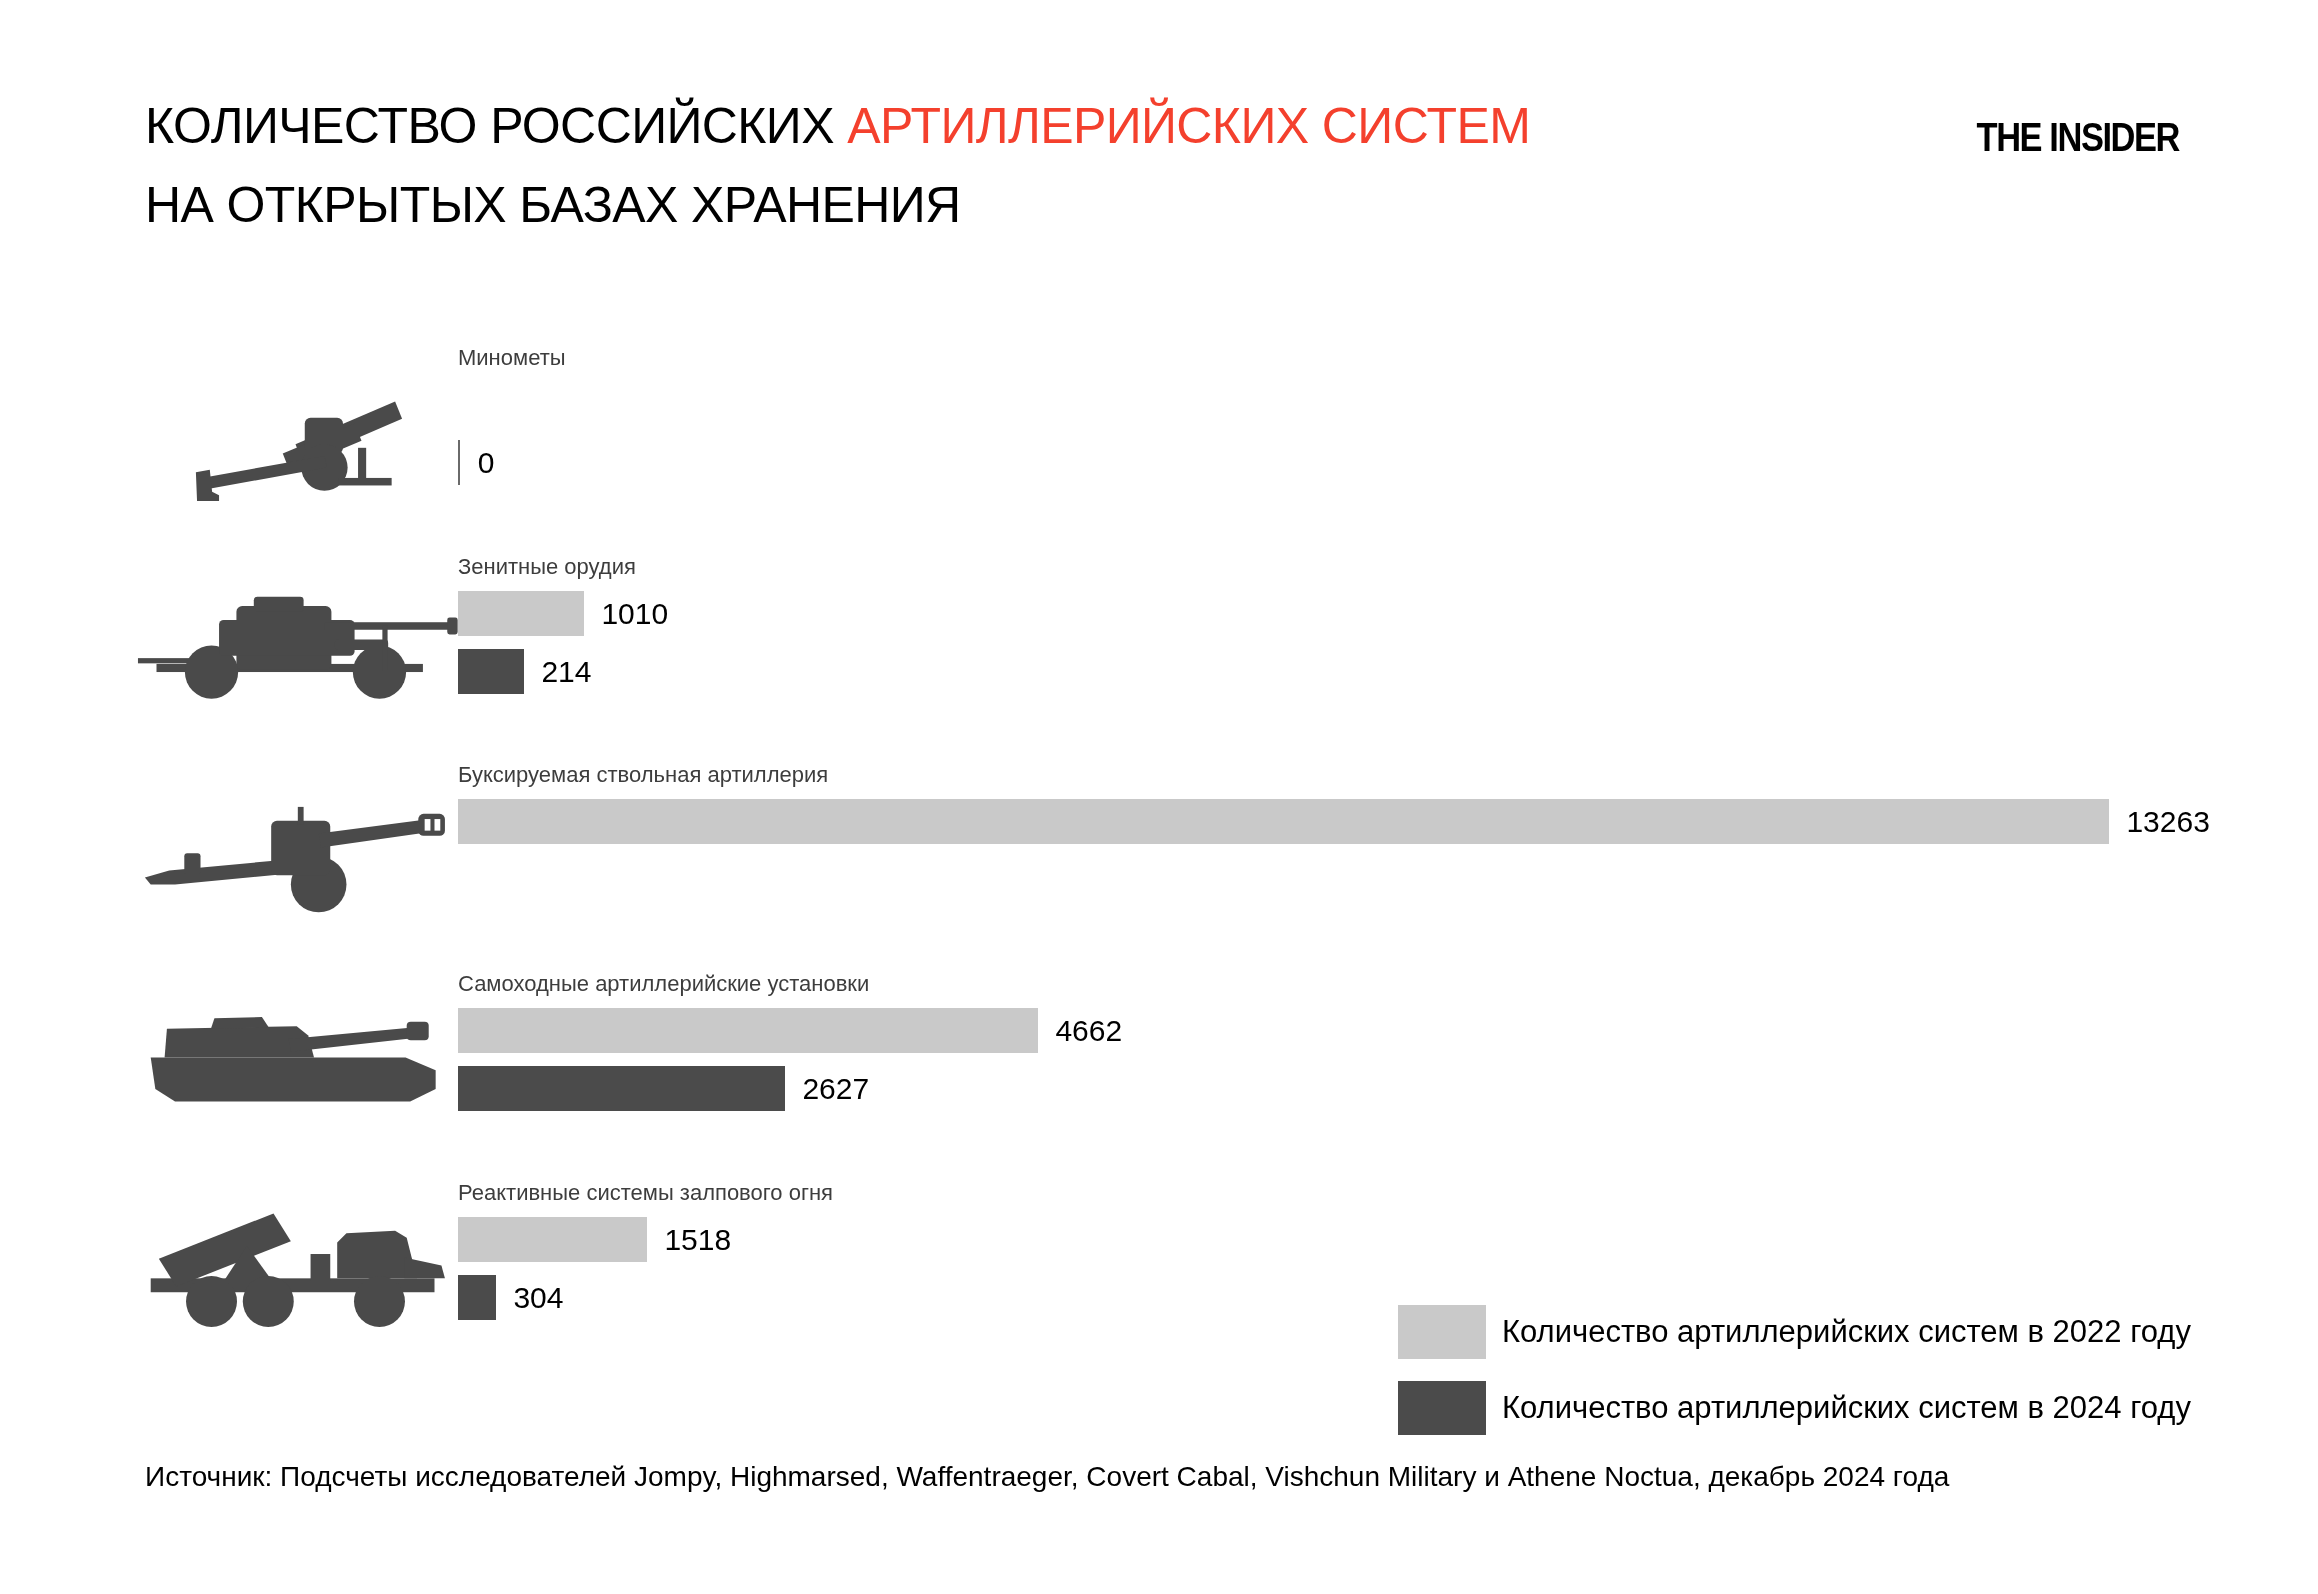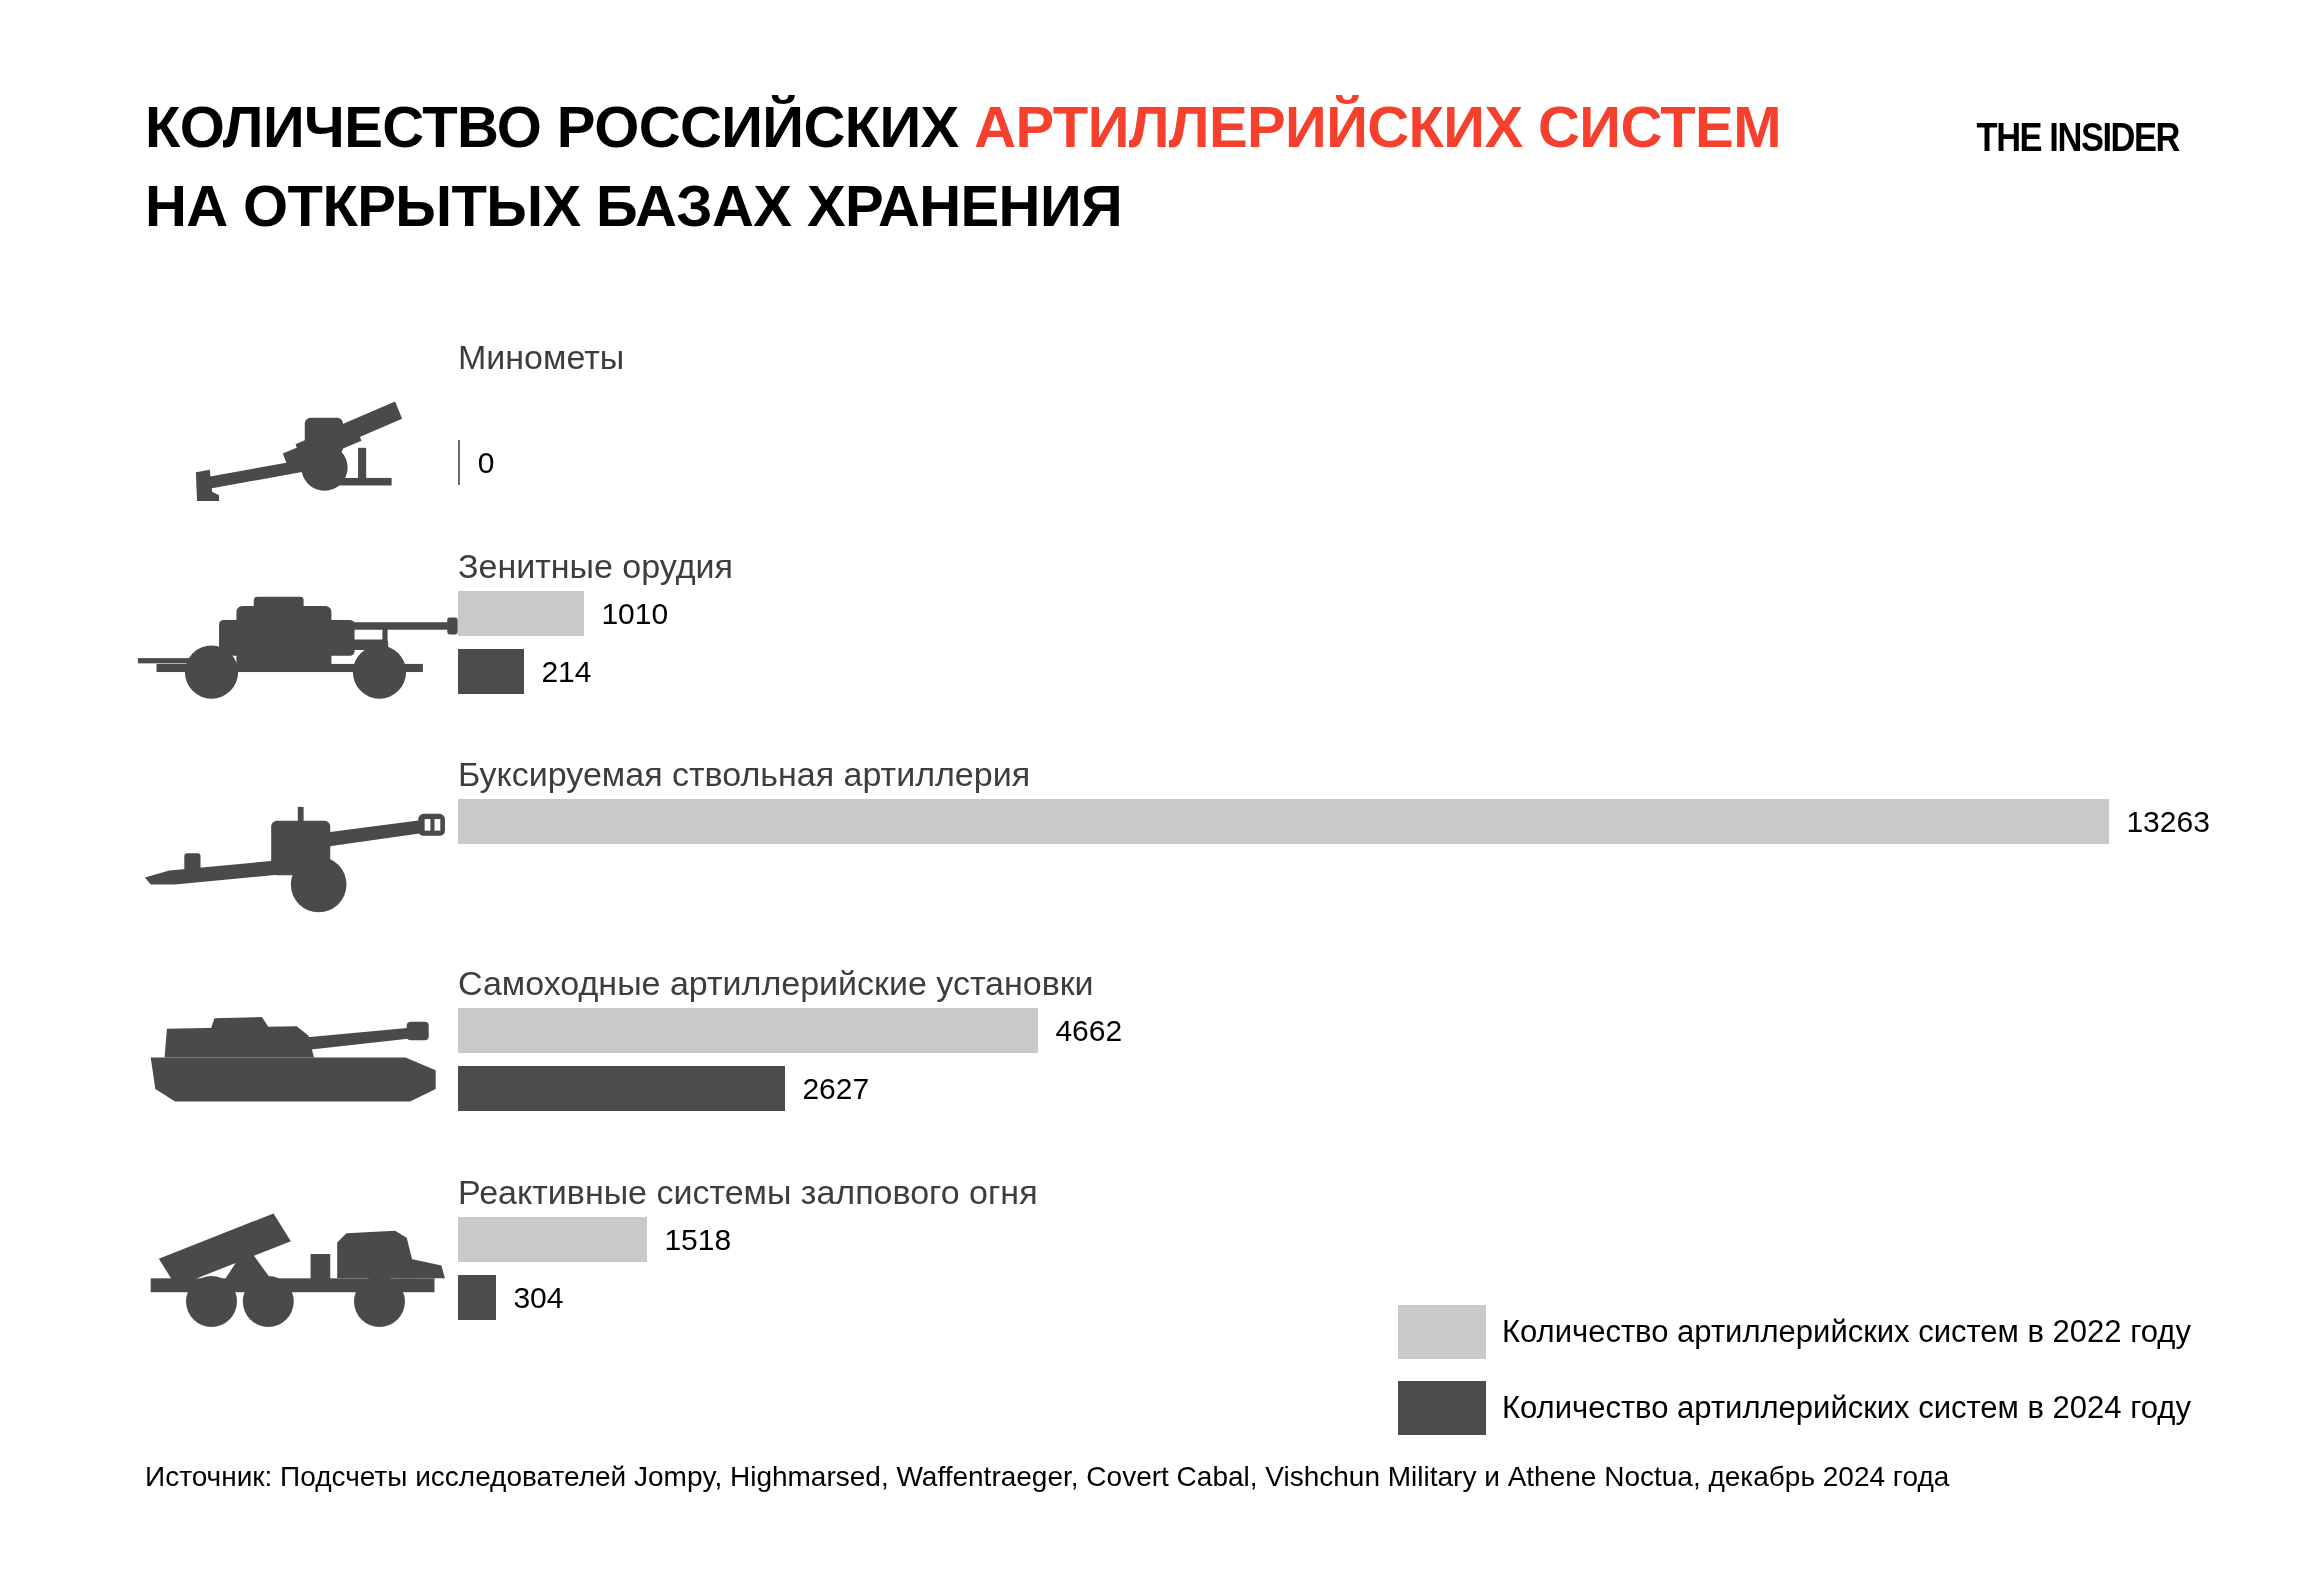--- a/index.html
+++ b/index.html
@@ -3,32 +3,32 @@
 <meta charset="utf-8">
 <style>
   html,body{margin:0;padding:0;background:#ffffff;}
   .canvas{
     position:relative;width:2319px;height:1594px;background:#ffffff;overflow:hidden;
     font-family:"Liberation Sans", sans-serif;color:#000;
   }
   
   .title{
     position:absolute;left:145px;top:87px;width:1768px;
-    font-size:58px;line-height:79px;font-weight:700;letter-spacing:-0.6px;color:#000;
+    font-size:50px;line-height:79px;font-weight:400;letter-spacing:-0.6px;color:#000;
   }
   .title .red{color:#f4402d;}
   .logo{
     position:absolute;right:140px;top:114px;
     font-size:41px;font-weight:700;letter-spacing:-1.7px;color:#000;
     transform:scaleX(0.84);transform-origin:right center;white-space:nowrap;
   }
   
   .row{position:absolute;left:458px;width:1861px;height:203px;}
   .row-label{
-    position:absolute;left:0;top:0;font-size:34px;line-height:37px;color:#3d3d3d;white-space:nowrap;
+    position:absolute;left:0;top:0;font-size:22px;line-height:37px;color:#3d3d3d;white-space:nowrap;
   }
   .bar-line{
     position:absolute;left:0;display:flex;align-items:center;gap:17.4px;height:45px;width:1861px;
   }
   .bar-line.y2022{top:43px;}
   .bar-line.y2024{top:101px;}
   .bar{height:45px;flex:0 0 auto;}
   .b2022{background:#c9c9c9;}
   .b2024{background:#4b4b4b;}
   .bar.zero{background:#6a6a6a;}

